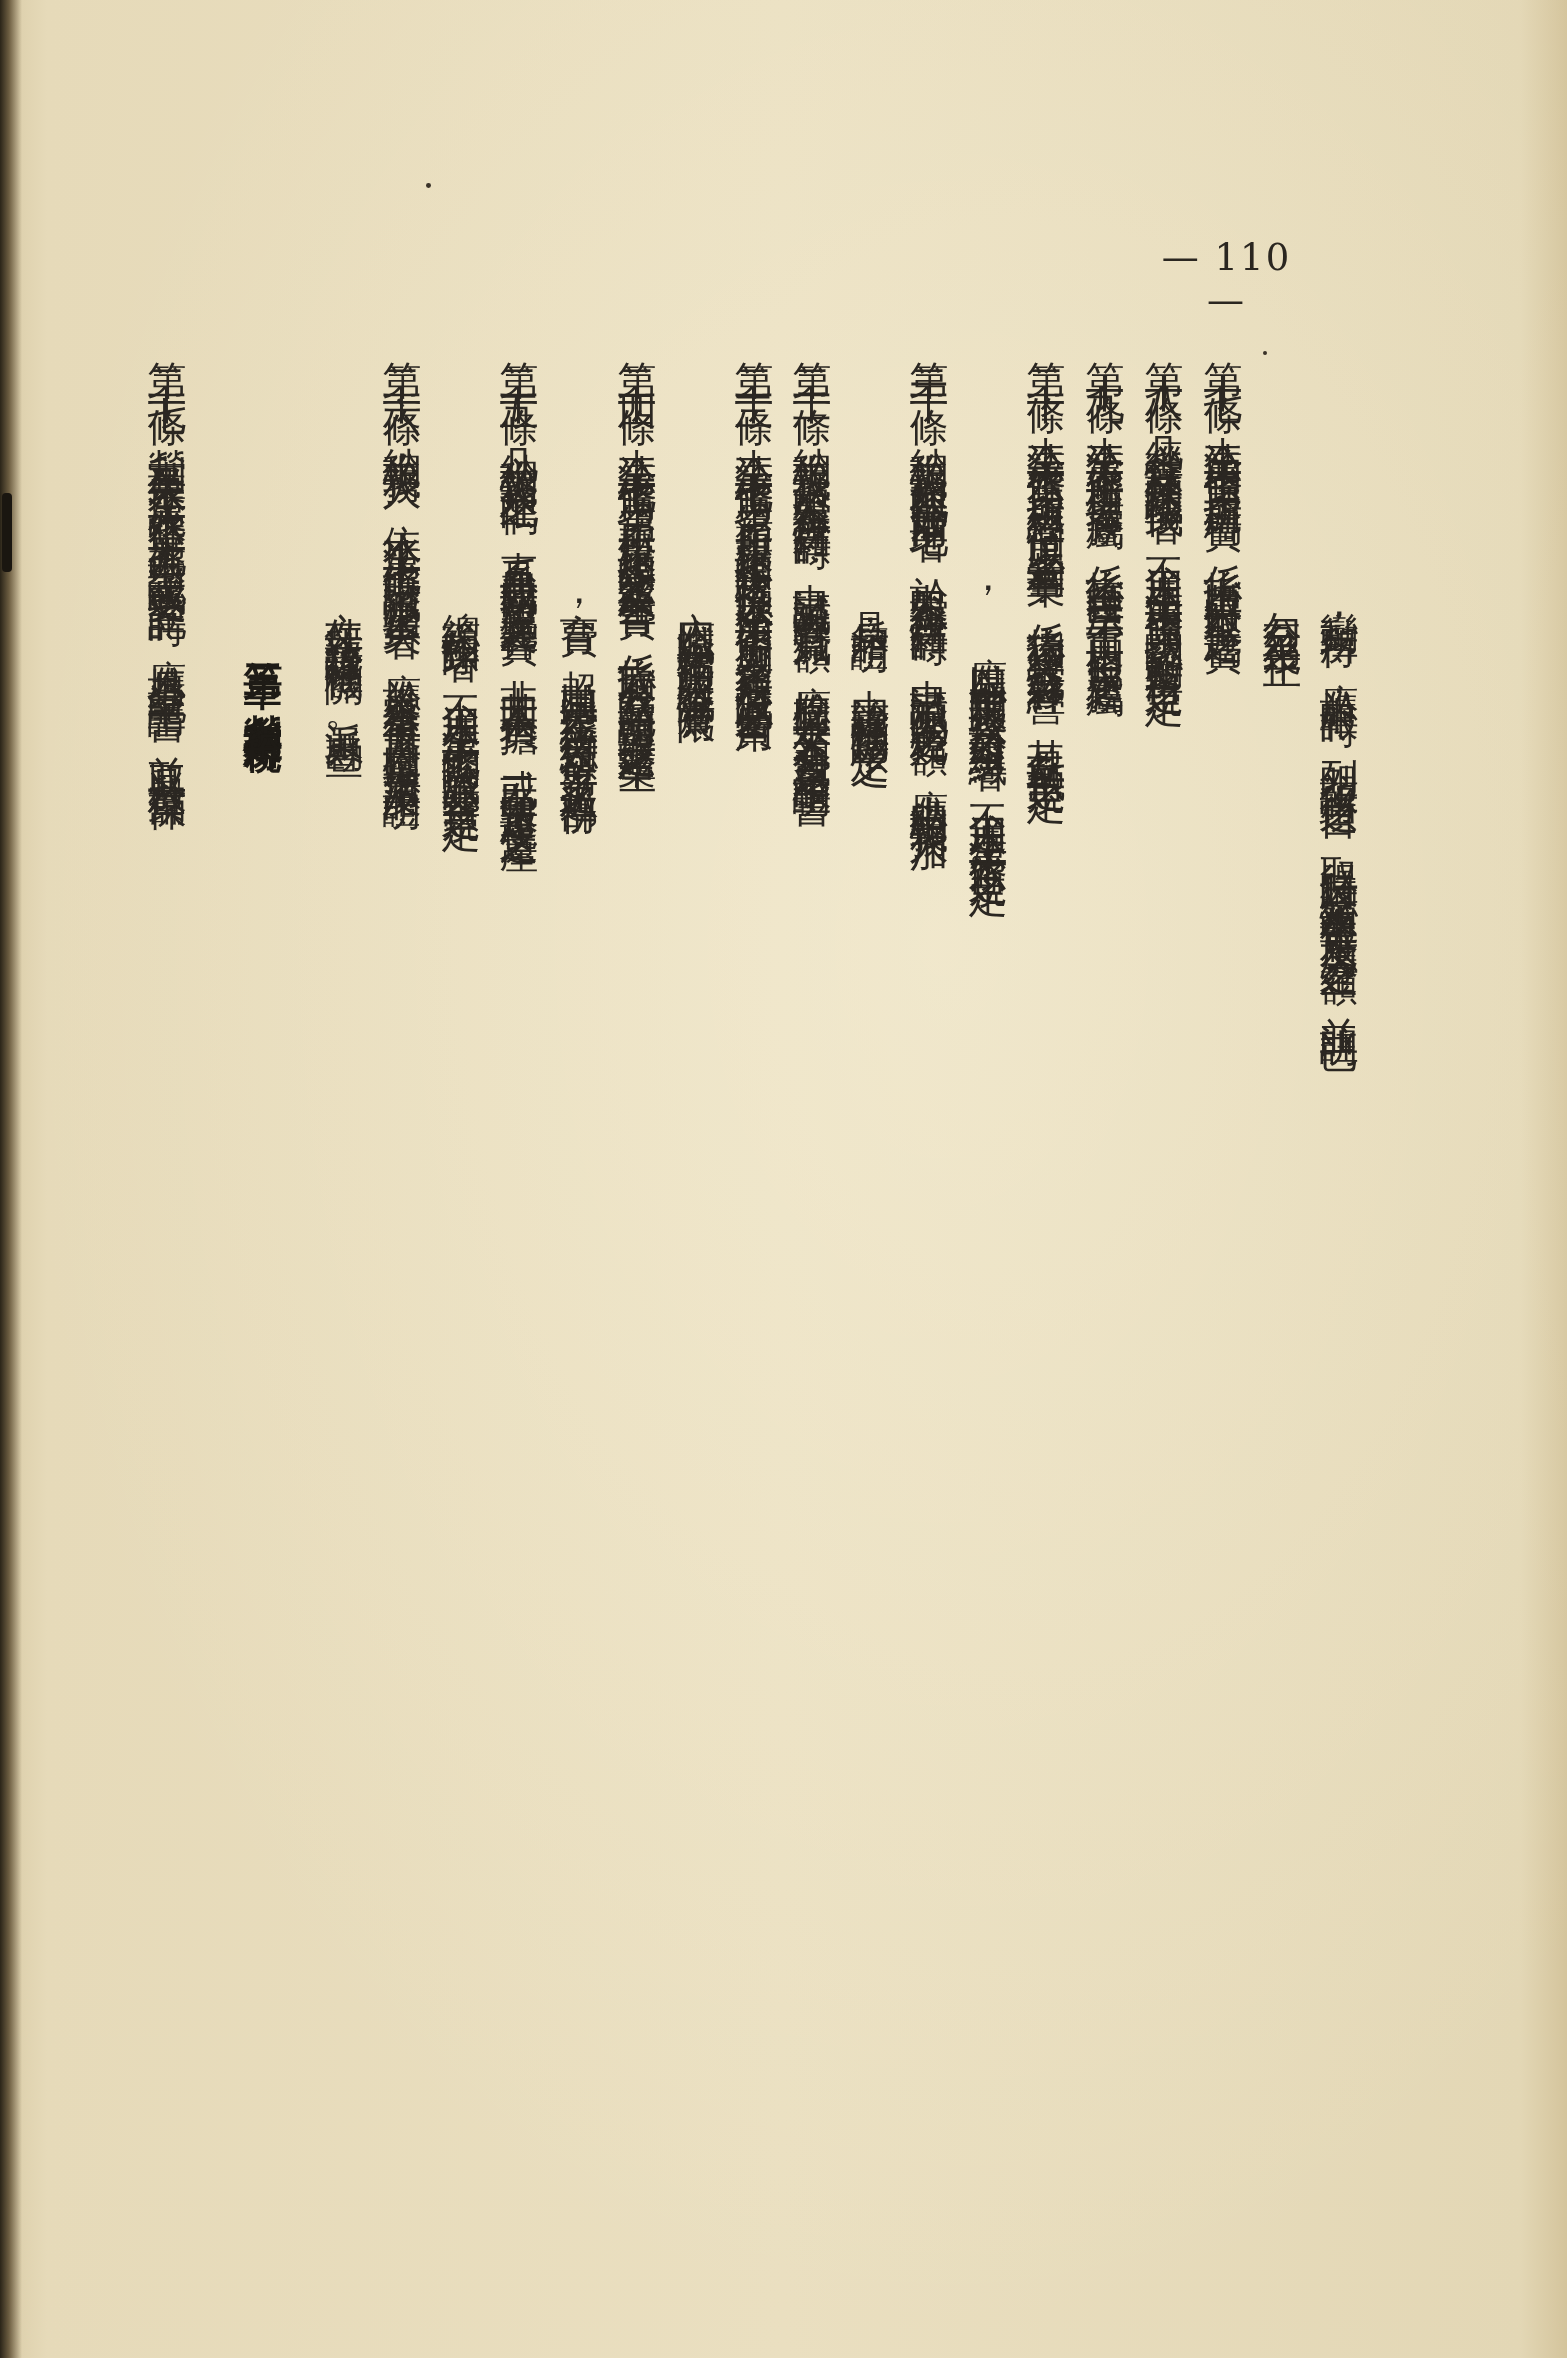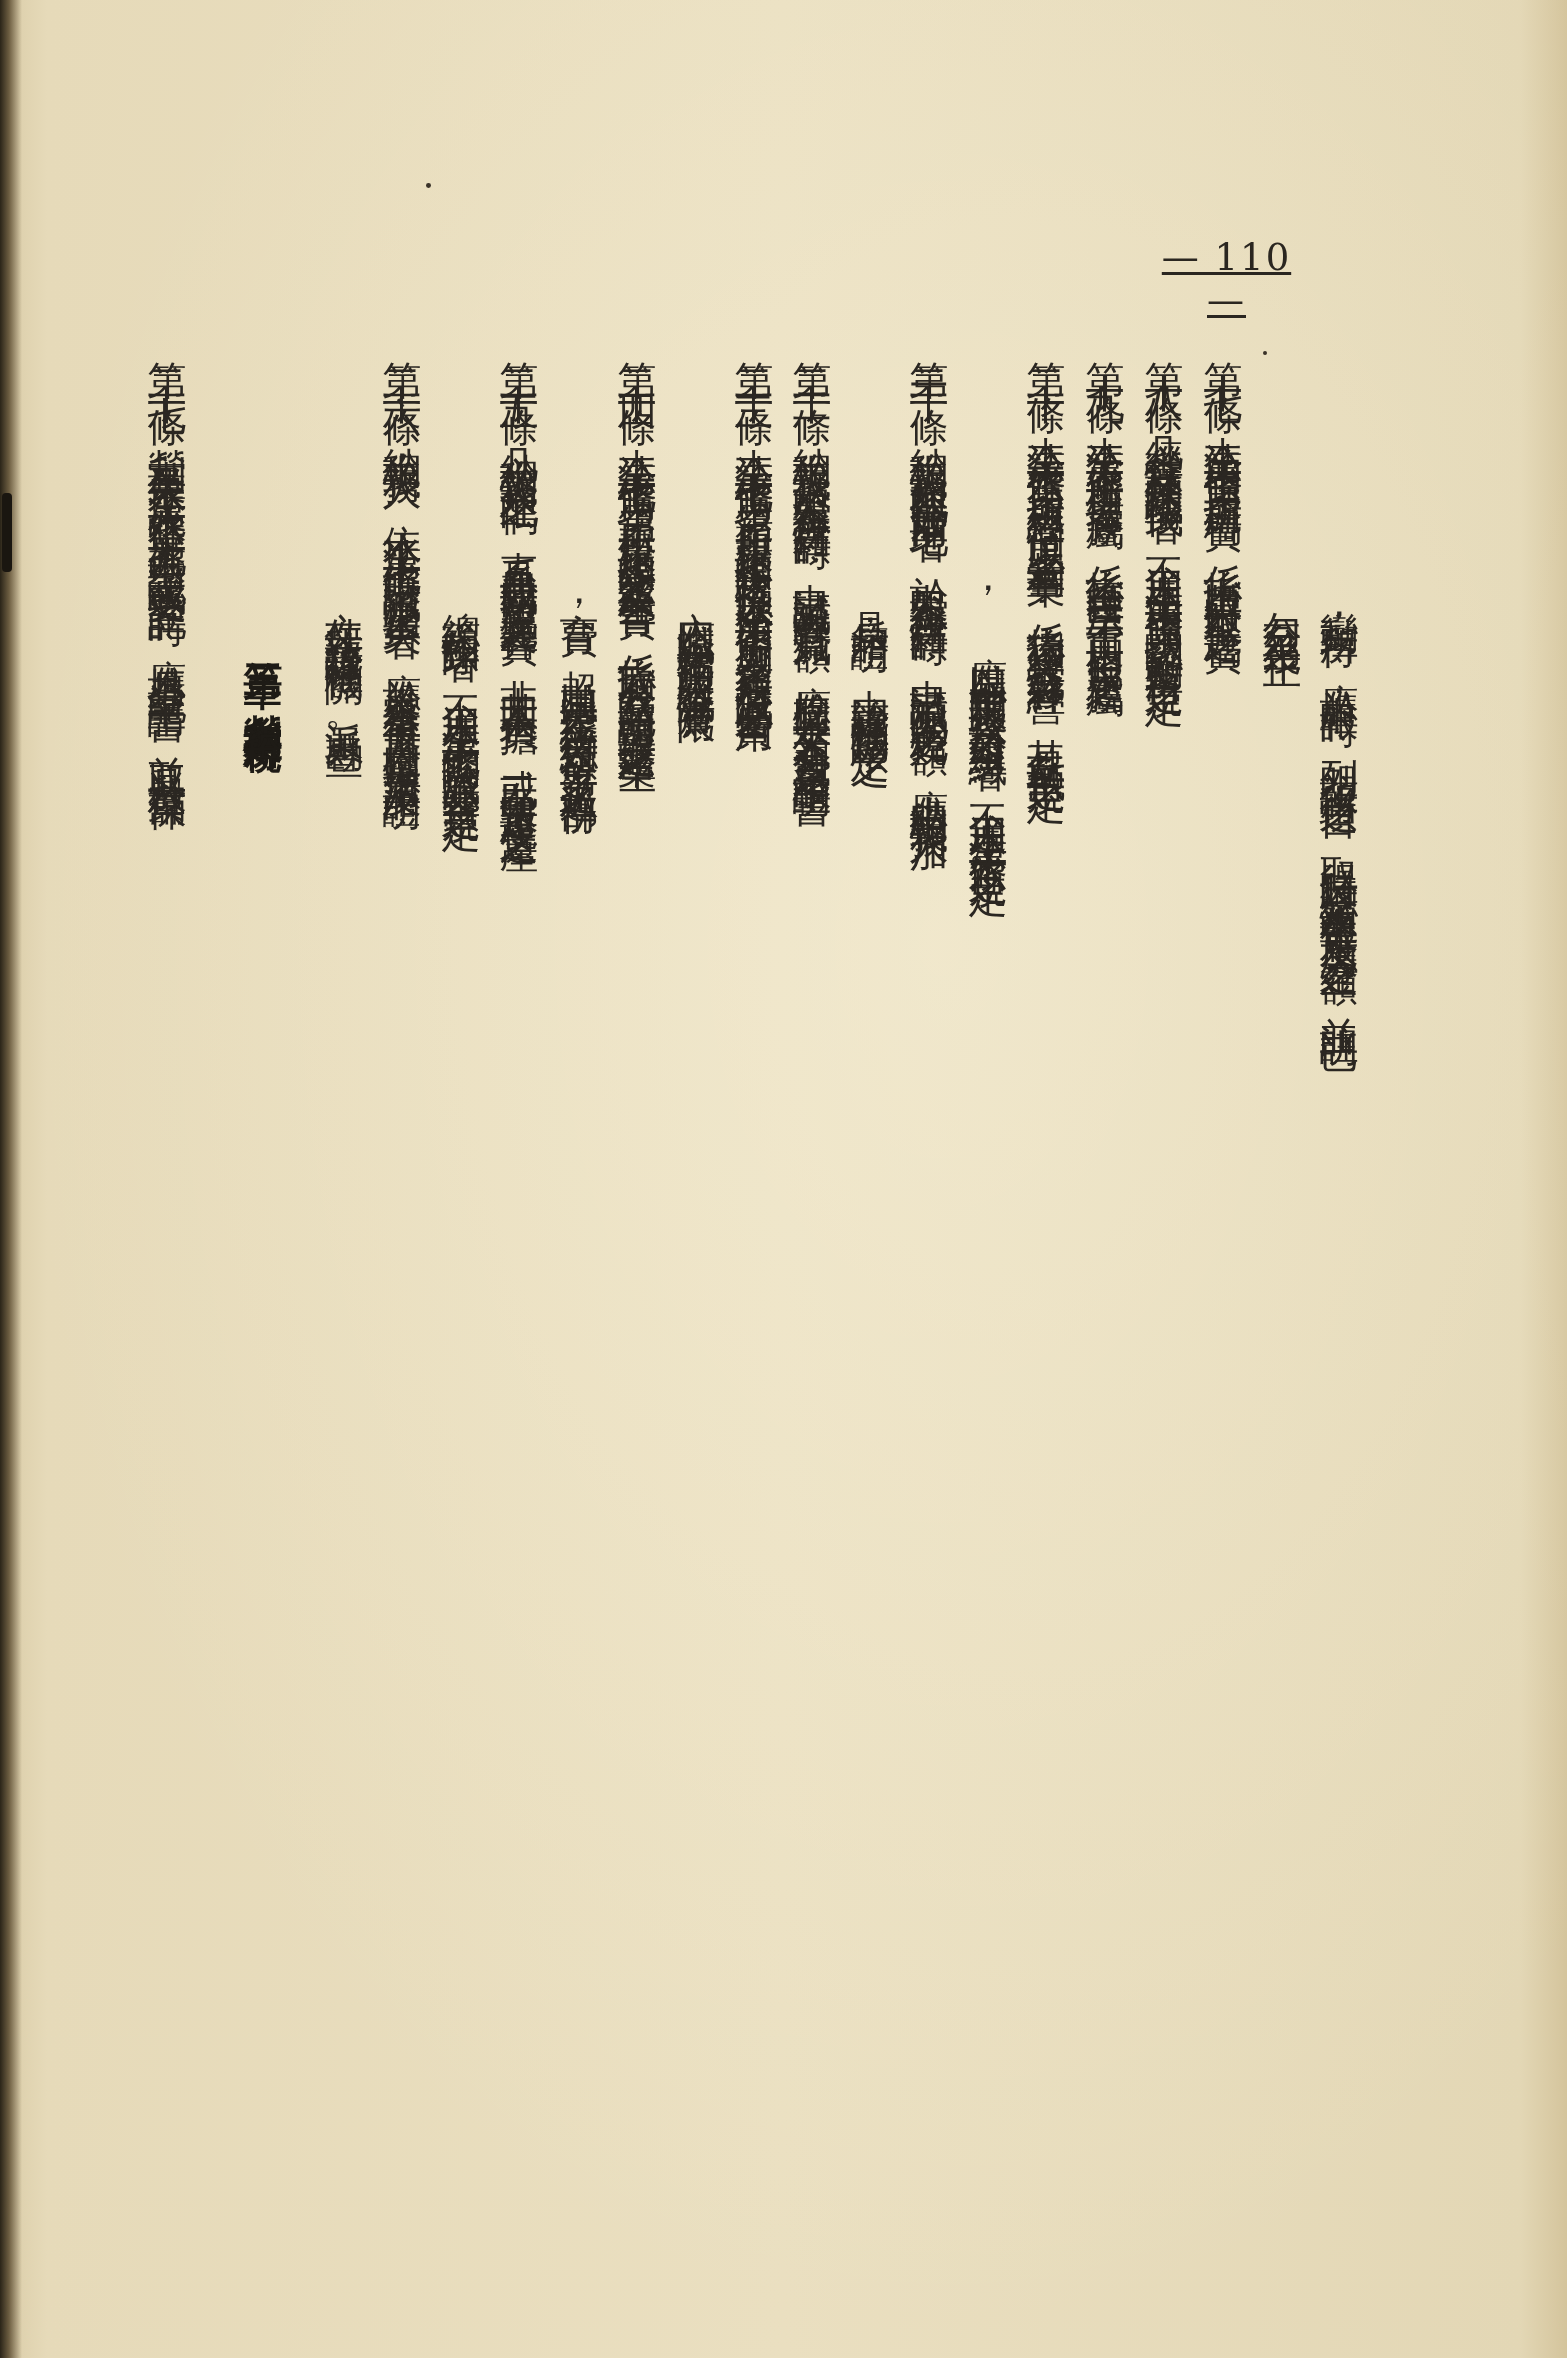--- a/index.html
+++ b/index.html
@@ -43,21 +43,20 @@
     }
     .page-number {
       position: absolute;
       top: 236px;
       left: 1138px;
       width: 177px;
       text-align: center;
       font-size: 37px;
       letter-spacing: 2px;
       color: #2a2620;
-      text-decoration: underline;
     }
     .col {
       position: absolute;
       top: 330px;
       writing-mode: vertical-rl;
       text-orientation: upright;
       font-size: 39px;
       line-height: 1;
       letter-spacing: 6.4px;
       white-space: nowrap;

